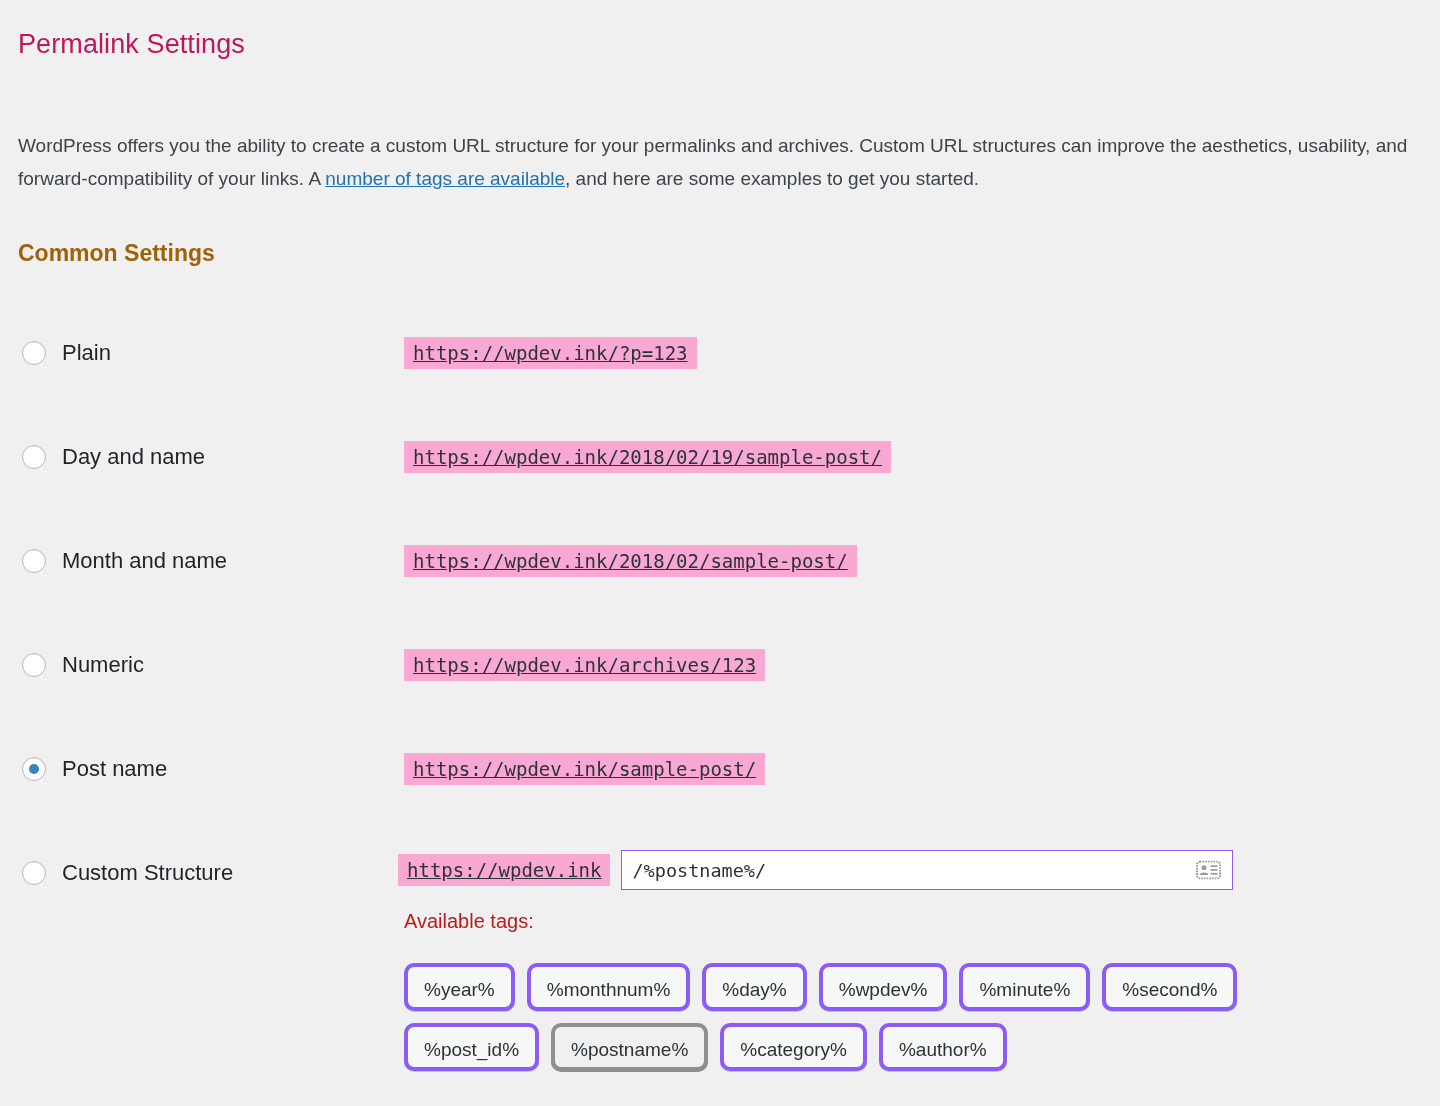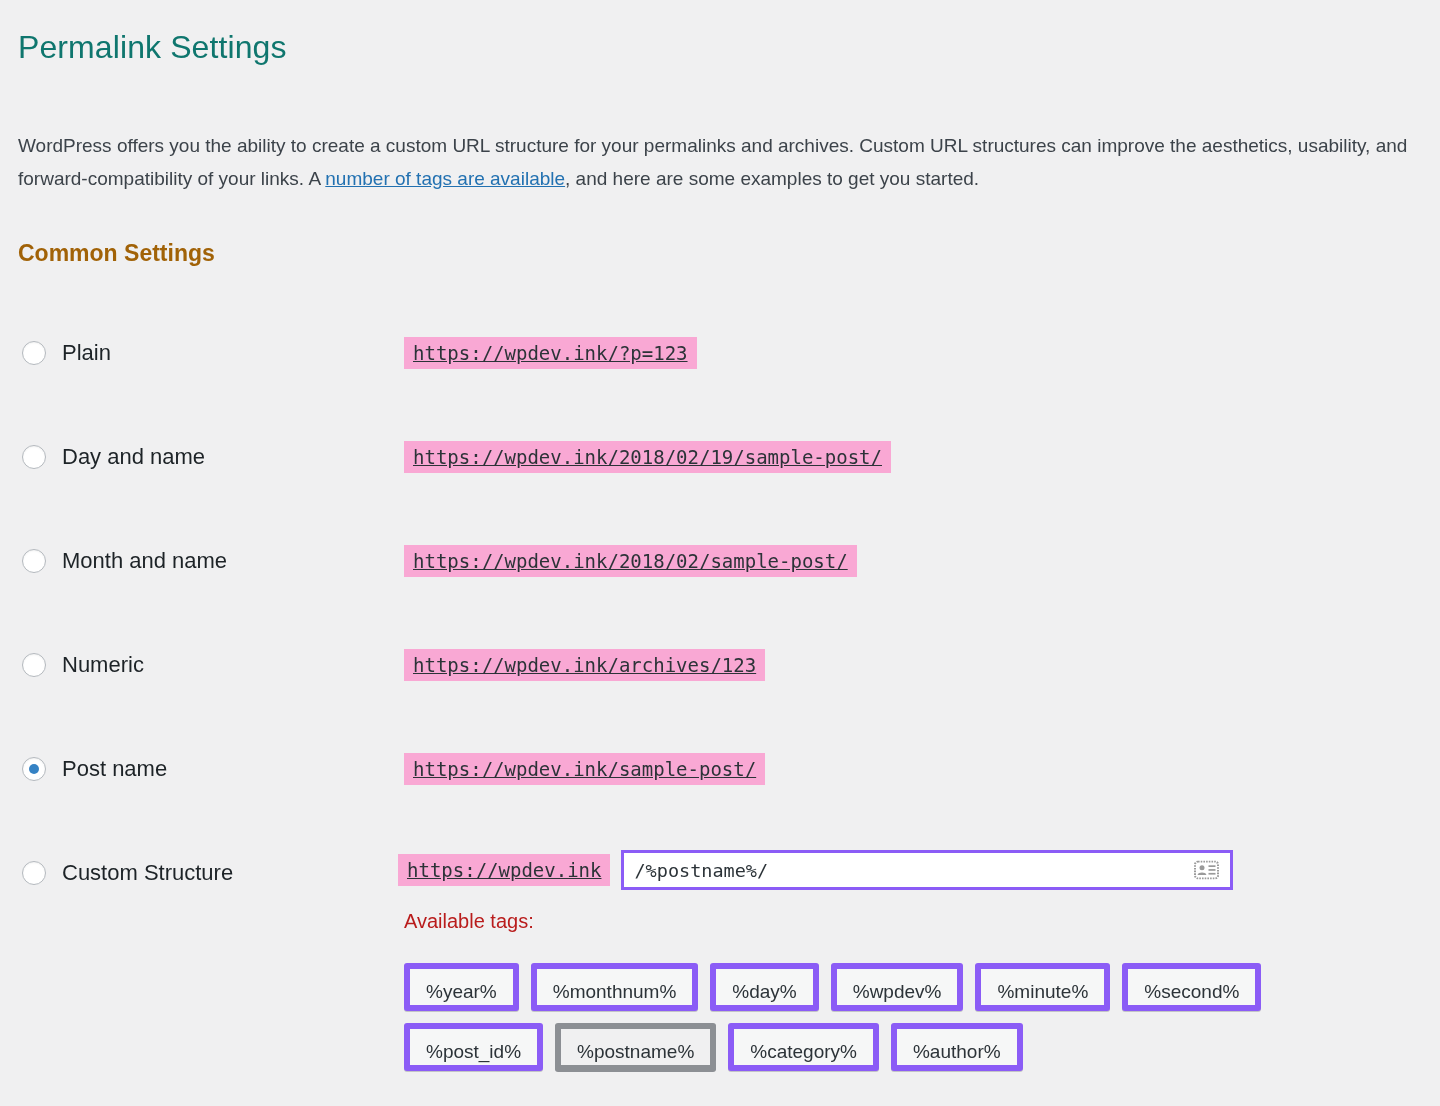--- a/index.html
+++ b/index.html
@@ -21,23 +21,23 @@
     height: 1106px;
     padding: 0;
     box-sizing: border-box;
   }
 
   
   .page-title {
     position: absolute;
     left: 18px;
     top: 27px;
-    font-size: 32px;
+    font-size: 27px;
     font-weight: 400;
-    color: #0f766e;
+    color: #be185d;
     line-height: 1.3;
     letter-spacing: 0.1px;
     margin: 0;
     padding: 0;
   }
 
   .intro {
     position: absolute;
     left: 18px;
     top: 110px;
@@ -144,21 +144,21 @@
     top: 0;
     display: flex;
     align-items: center;
   }
   .custom-input-wrap {
     position: relative;
     margin-left: 11px;
     width: 612px;
     height: 40px;
     background: #fff;
-    border: 3px solid #8b5cf6;
+    border: 1px solid #8b5cf6;
     box-sizing: border-box;
     display: flex;
     align-items: center;
     box-shadow: 0 0 0 transparent;
   }
   .custom-input {
     border: 0;
     outline: 0;
     background: transparent;
     width: 100%;
@@ -194,22 +194,22 @@
     top: 963px;
     width: 1000px;
   }
   .tag-row {
     display: flex;
     gap: 12px;
     margin-bottom: 12px;
   }
   .tag-btn {
     background: #f6f7f7;
-    border: 6px solid #8b5cf6;
-    border-radius: 3px;
+    border: 4px solid #8b5cf6;
+    border-radius: 10px;
     color: #2c3338;
     font-family: "Liberation Sans", sans-serif;
     font-size: 19px;
     padding: 0 16px;
     height: 48px;
     line-height: 46px;
     cursor: pointer;
     box-sizing: border-box;
     box-shadow: 0 1px 0 #c3c4c7;
     white-space: nowrap;

